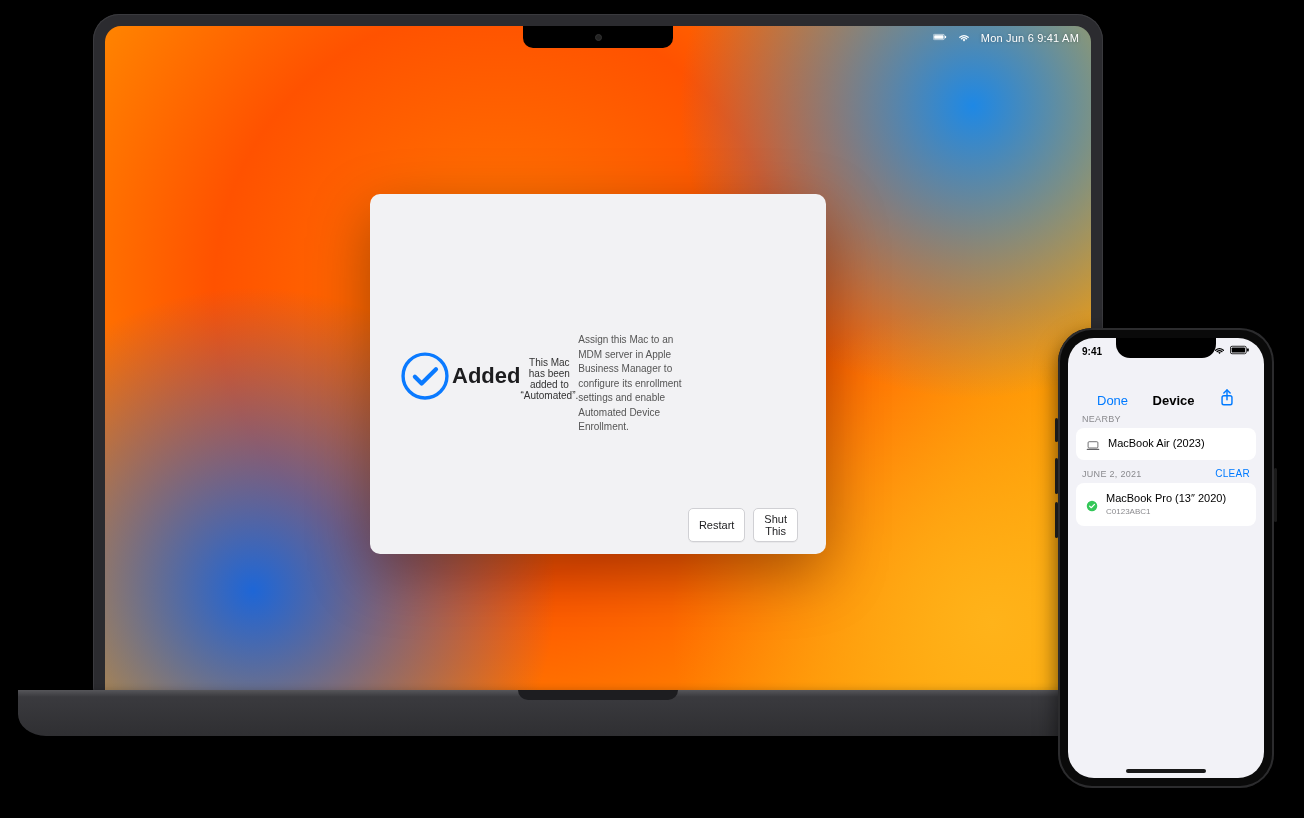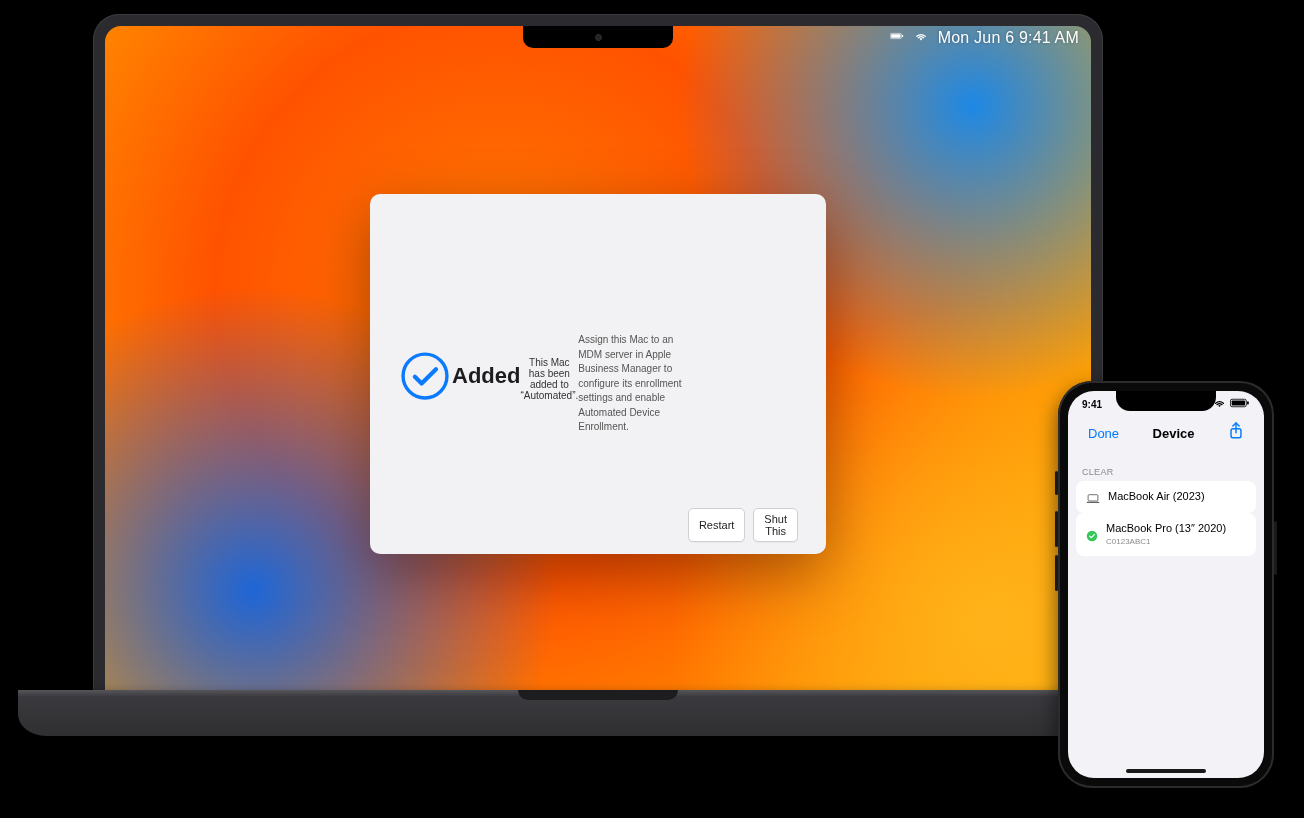--- a/index.html
+++ b/index.html
@@ -89,21 +89,21 @@
   .menubar {
     position: absolute;
     top: 0; left: 8px; right: 0;
     height: 24px;
     display: flex;
     justify-content: flex-end;
     align-items: center;
     gap: 10px;
     padding: 0 12px;
     color: #fff;
-    font-size: 16px;
+    font-size: 11px;
     font-weight: 500;
     letter-spacing: 0.2px;
     text-shadow: 0 0 3px rgba(0,0,0,0.35);
     z-index: 4;
   }
   .menubar svg { width: 14px; height: 14px; }
 
   .dialog {
     position: absolute;
     left: 50%;
@@ -161,21 +161,21 @@
     box-shadow: 0 1px 0 rgba(0,0,0,0.04);
     cursor: pointer;
   }
 
   
   .iphone {
     position: absolute;
     right: 30px;
     bottom: 30px;
     width: 216px;
-    height: 407px;
+    height: 460px;
     background: #0a0a0a;
     border-radius: 34px;
     padding: 10px;
     box-shadow: 0 8px 22px rgba(0,0,0,0.6), inset 0 0 0 2px #2c2c2e;
   }
   .iphone .side-btn {
     position:absolute; background:#1a1a1a; width:3px; border-radius:2px;
   }
   .iphone-screen {
     position: relative;
@@ -203,26 +203,26 @@
     align-items: center;
     padding: 0 14px;
     font-size: 10px;
     font-weight: 600;
     z-index: 4;
   }
   .iphone-status .right { display:flex; align-items:center; gap:4px; }
 
   .nav-header {
     position: absolute;
-    top: 24px; left: 0; right: 0;
+    top: 44px; left: 0; right: 0;
     height: 36px;
     display: flex;
     align-items: center;
     justify-content: space-between;
-    padding: 0 20px;
+    padding: 0 29px;
     background: #f2f2f7;
   }
   .nav-header .done { color: #007aff; font-size: 13px; cursor:pointer; }
   .nav-header .title { font-size: 13px; font-weight: 600; }
   .nav-header .share { color: #007aff; cursor:pointer; }
 
   .phone-content {
     position: absolute;
     top: 64px; left: 0; right: 0; bottom: 0;
     overflow: hidden;
@@ -360,34 +360,38 @@
           <path d="M8 1 L8 12" stroke="#007aff" stroke-width="1.6" stroke-linecap="round"></path>
           <path d="M4.5 4.5 L8 1 L11.5 4.5" fill="none" stroke="#007aff" stroke-width="1.6" stroke-linecap="round" stroke-linejoin="round"></path>
           <rect x="2.5" y="7.5" width="11" height="10" rx="2" fill="none" stroke="#007aff" stroke-width="1.6"></rect>
         </svg>
       </span>
     </div>
 
     <div class="phone-content">
 
       <div class="section-label">
-        <span>CLEAR</span>
+        <span>NEARBY</span>
       </div>
       <div class="cell">
         <span class="laptop-glyph">
           <svg viewBox="0 0 20 14">
               <rect x="3" y="1" width="14" height="9" rx="1.5" fill="none" stroke="#636366" stroke-width="1.3"></rect>
               <rect x="1" y="11" width="18" height="2" rx="1" fill="#636366"></rect>
             </svg>
         </span>
         <div>
           <div class="cell-title">MacBook Air (2023)</div>
         </div>
       </div>
 
+      <div class="section-label">
+        <span>JUNE 2, 2021</span>
+        <span class="clear">CLEAR</span>
+      </div>
       <div class="cell">
         <span class="green-check">
           <svg viewBox="0 0 16 16">
               <circle cx="8" cy="8" r="7" fill="#34c759"></circle>
               <path d="M4.8 8.2 L7 10.3 L11.3 5.8" fill="none" stroke="#fff" stroke-width="1.6" stroke-linecap="round" stroke-linejoin="round"></path>
             </svg>
         </span>
         <div>
           <div class="cell-title">MacBook Pro (13″ 2020)</div>
           <div class="cell-sub">C0123ABC1</div>

